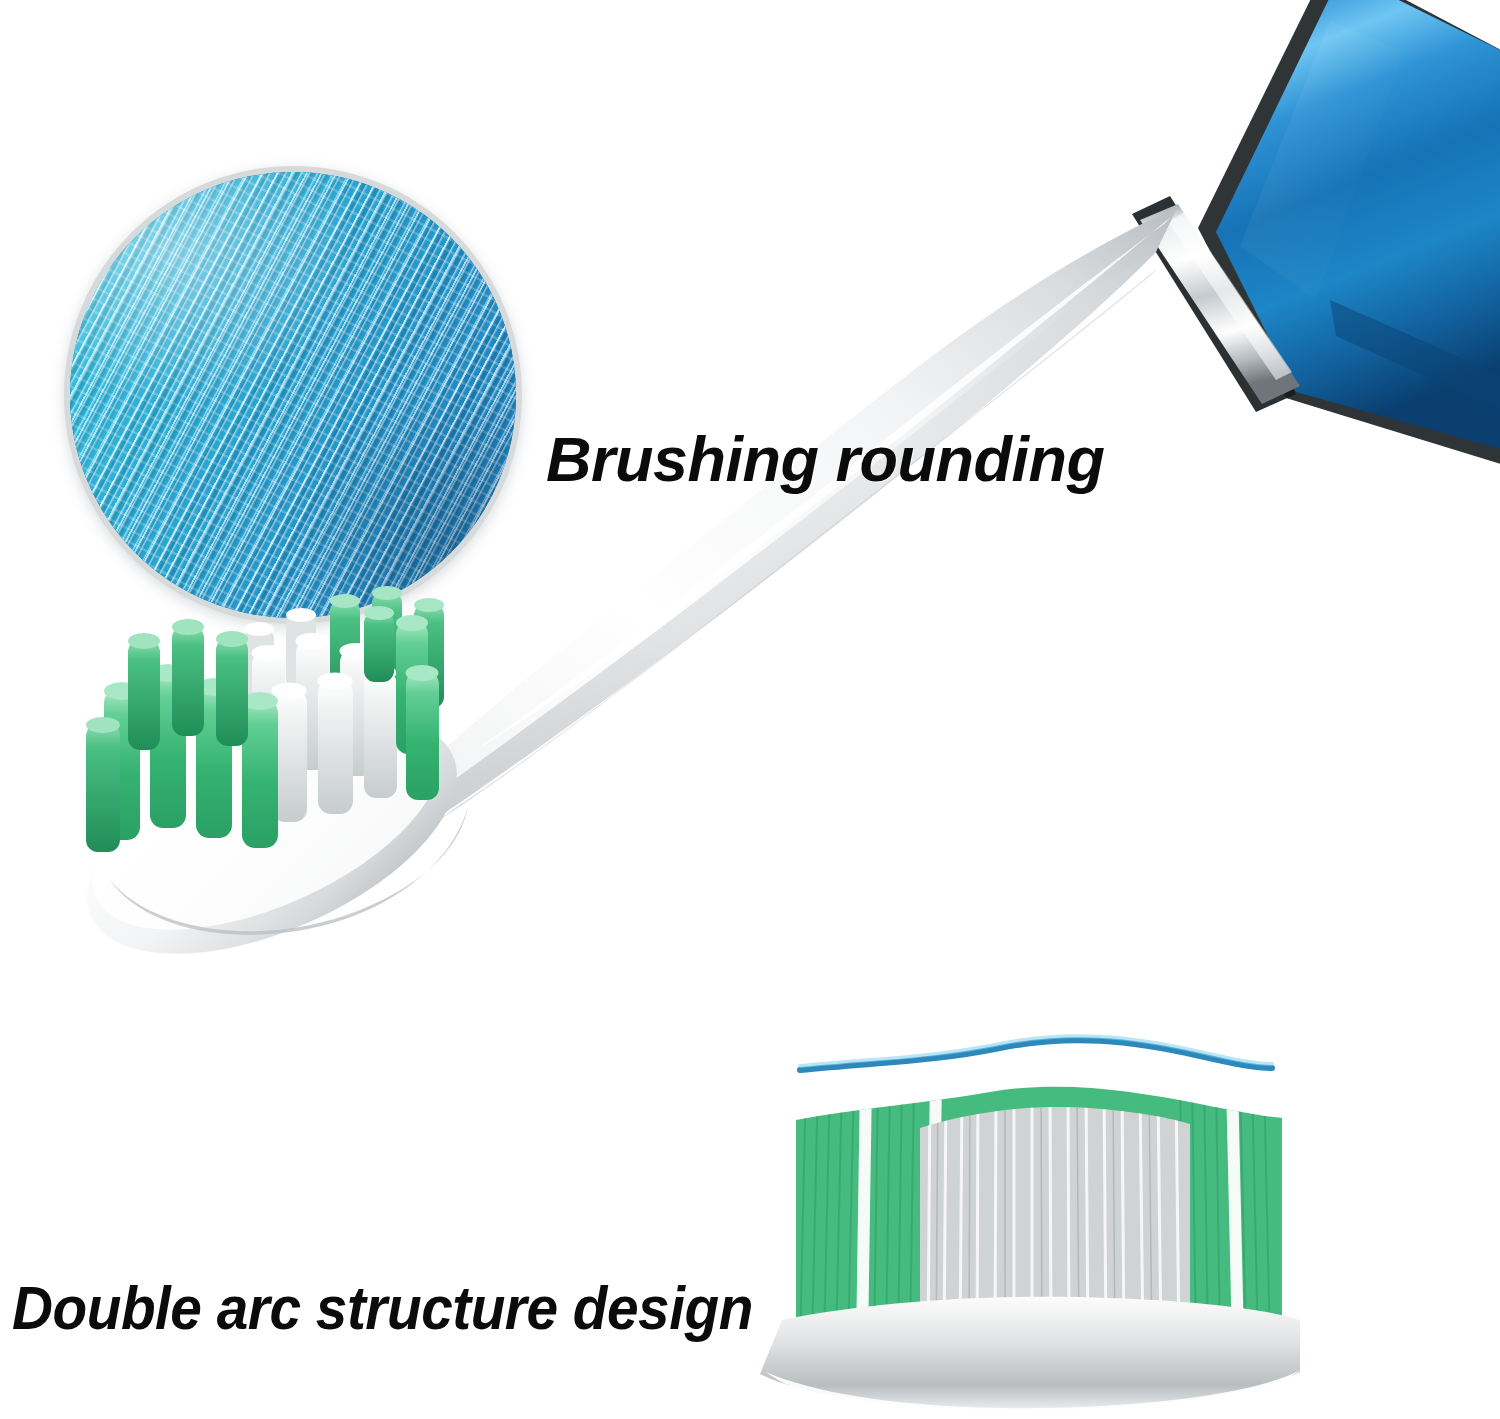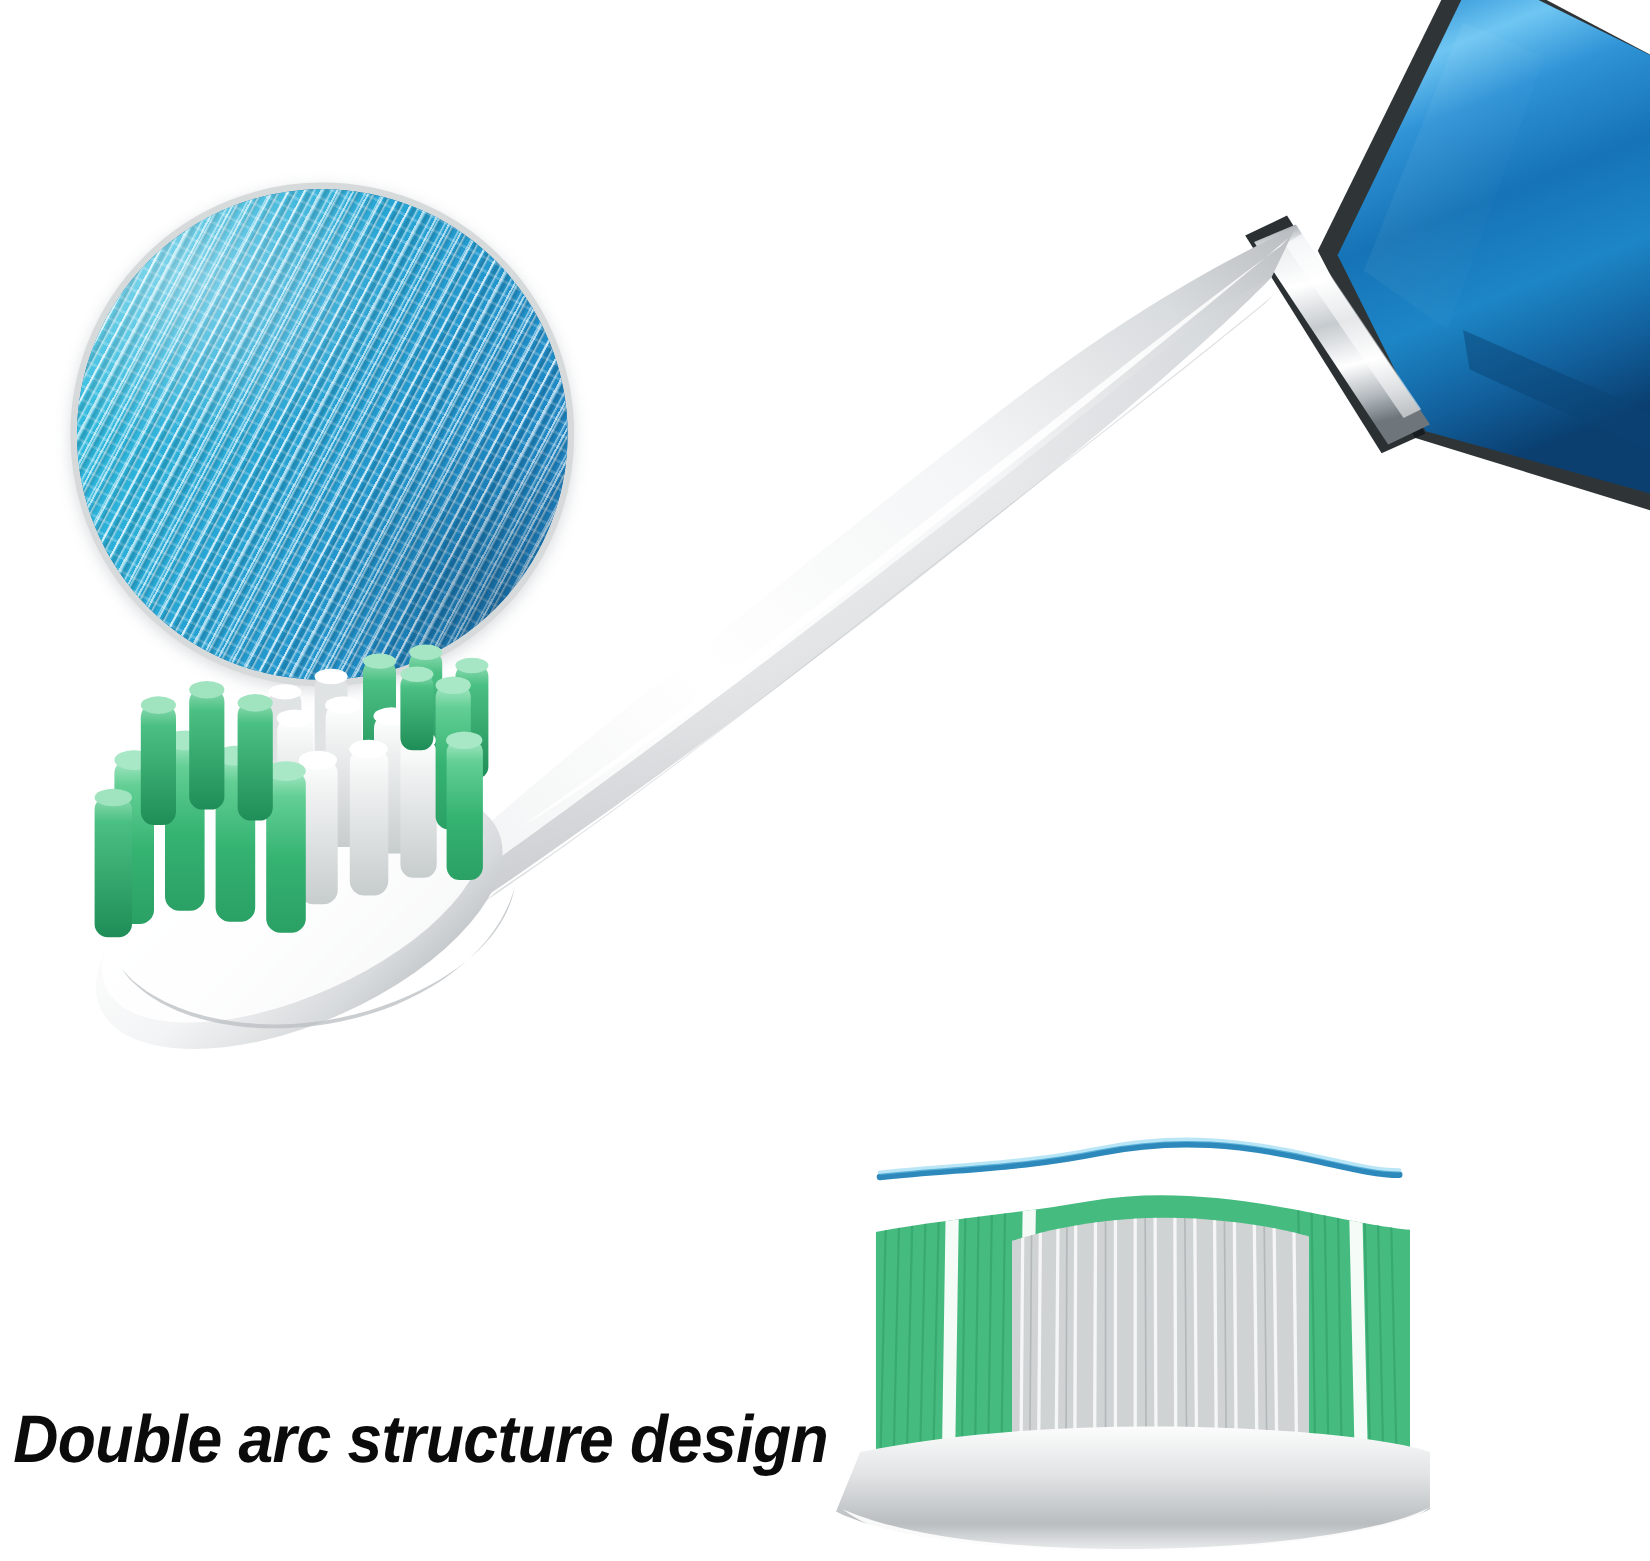--- a/index.html
+++ b/index.html
@@ -443,16 +443,17 @@
                C1200 1301 1270 1310 1300 1320
                L1300 1372
                C1250 1398 1120 1412 1000 1410
                C880 1408 800 1394 760 1374
                Z" fill="url(#gBaseBottom)"></path>
       <path d="M766 1372 C812 1392 890 1406 1000 1408 C1120 1410 1252 1396 1300 1370
                C1262 1402 1130 1418 1000 1416 C870 1414 800 1398 766 1372 Z" fill="#ffffff" opacity="0.9"></path>
     </g>
   </svg>
 
+  <div class="label" id="label-brushing">Brushing rounding</div>
 
   <div class="label" id="label-double">Double arc structure design</div>
 
 </div>
 
 </body></html>

